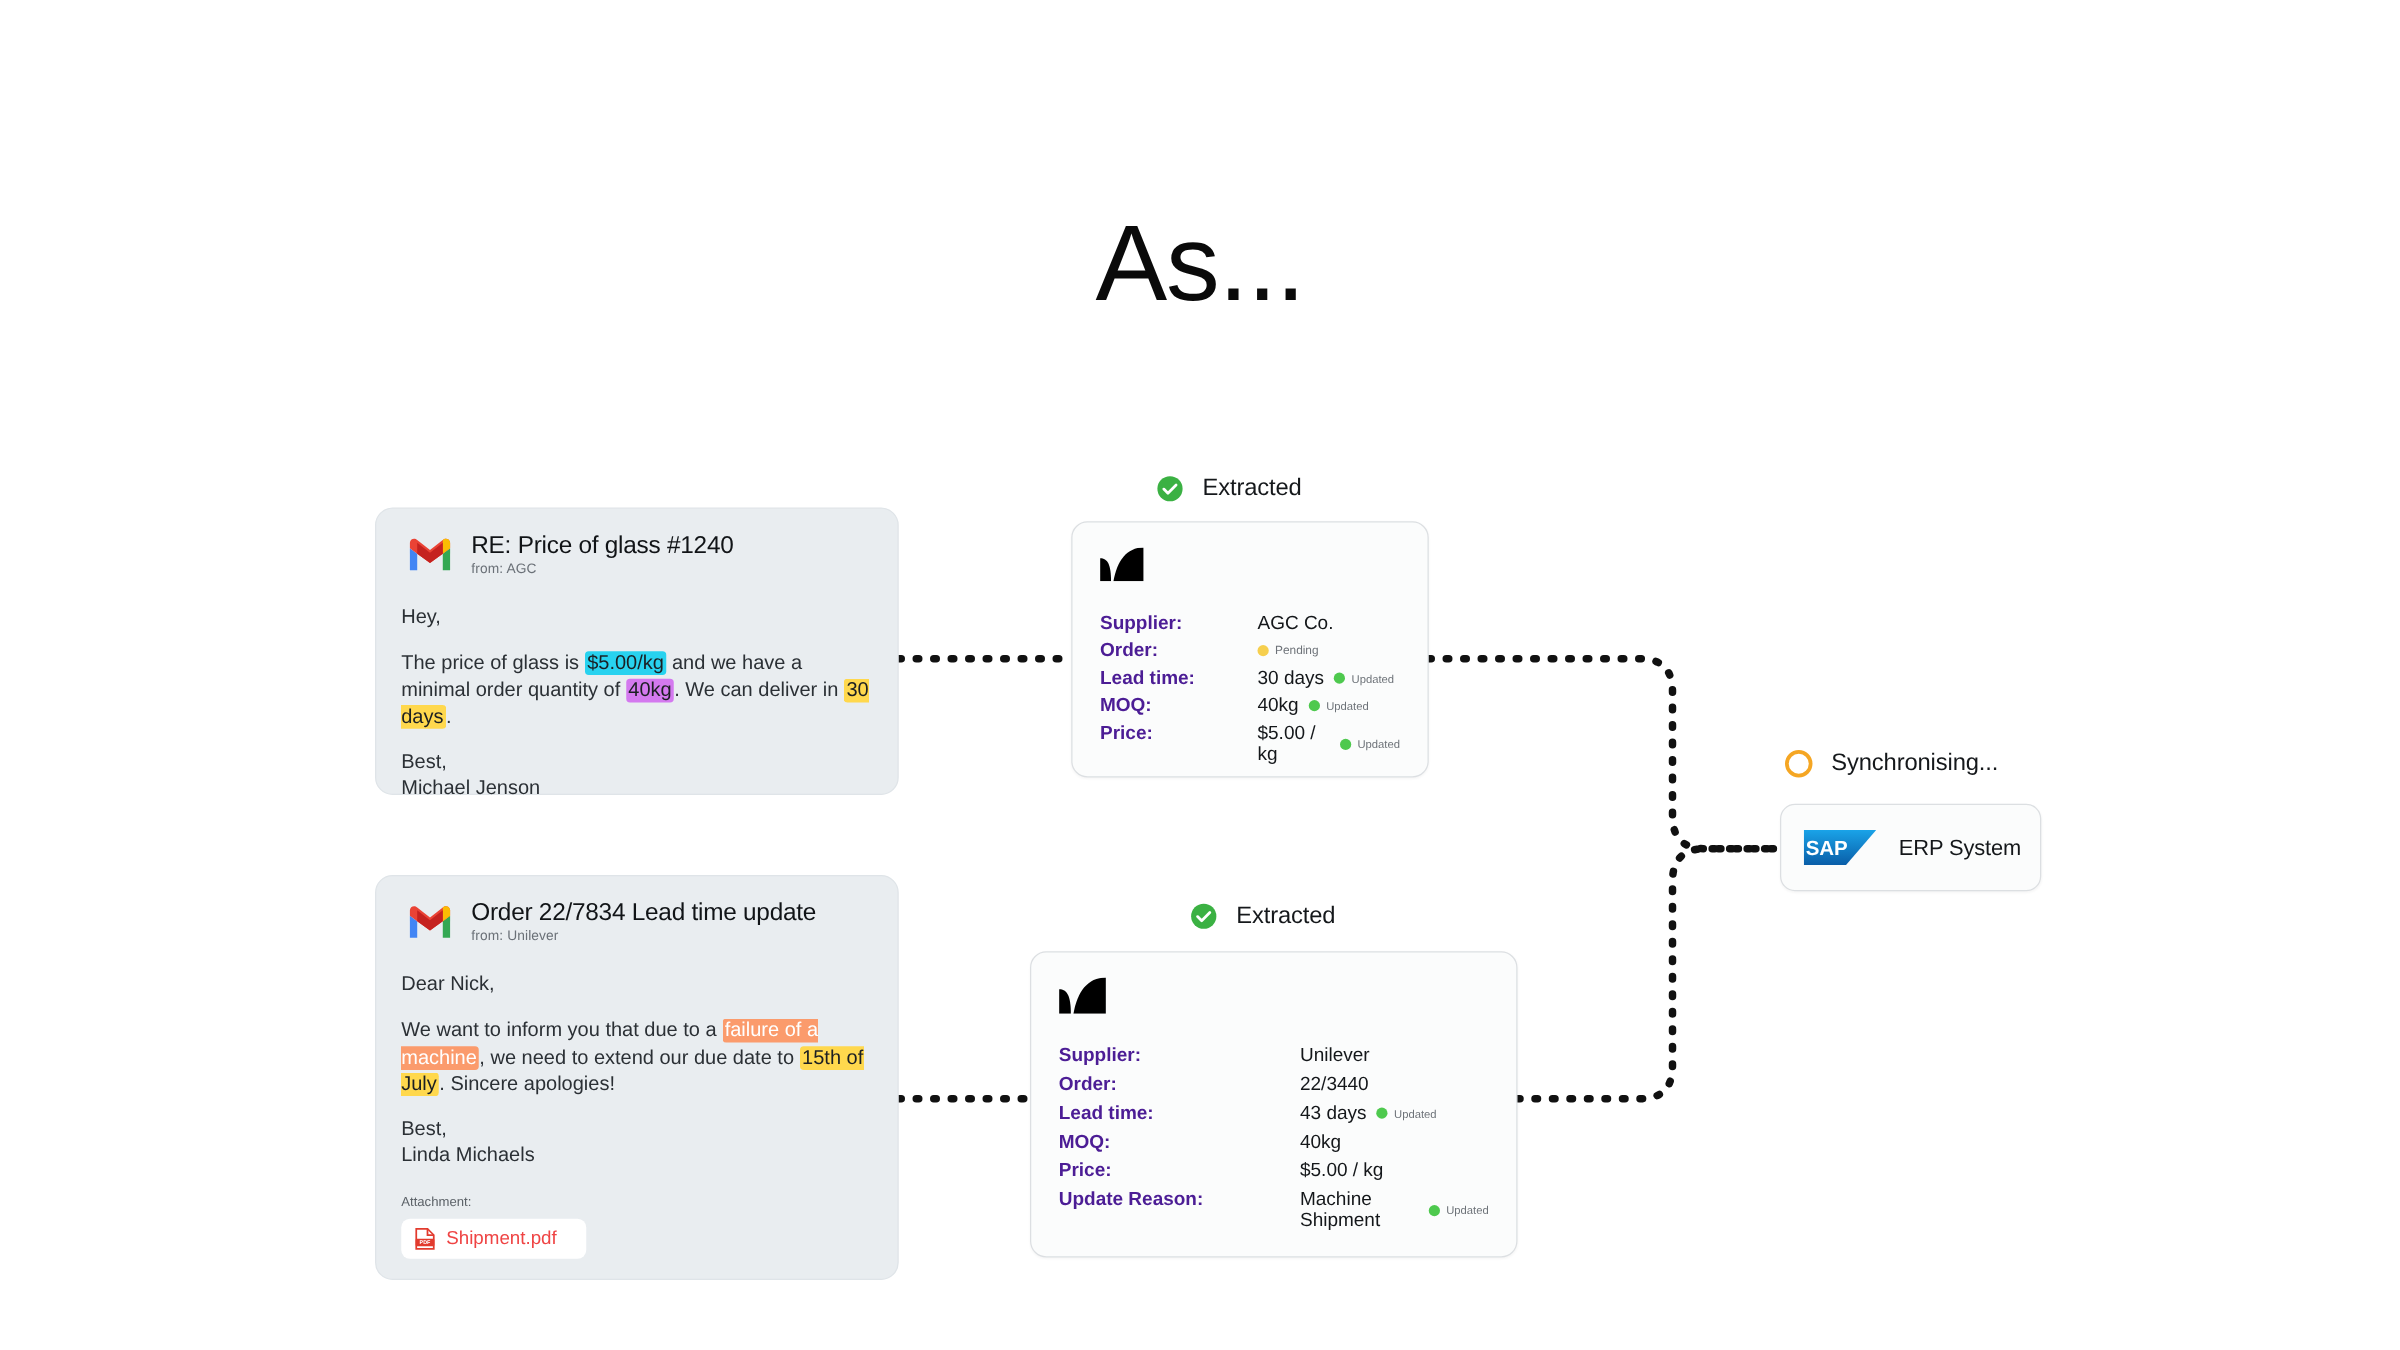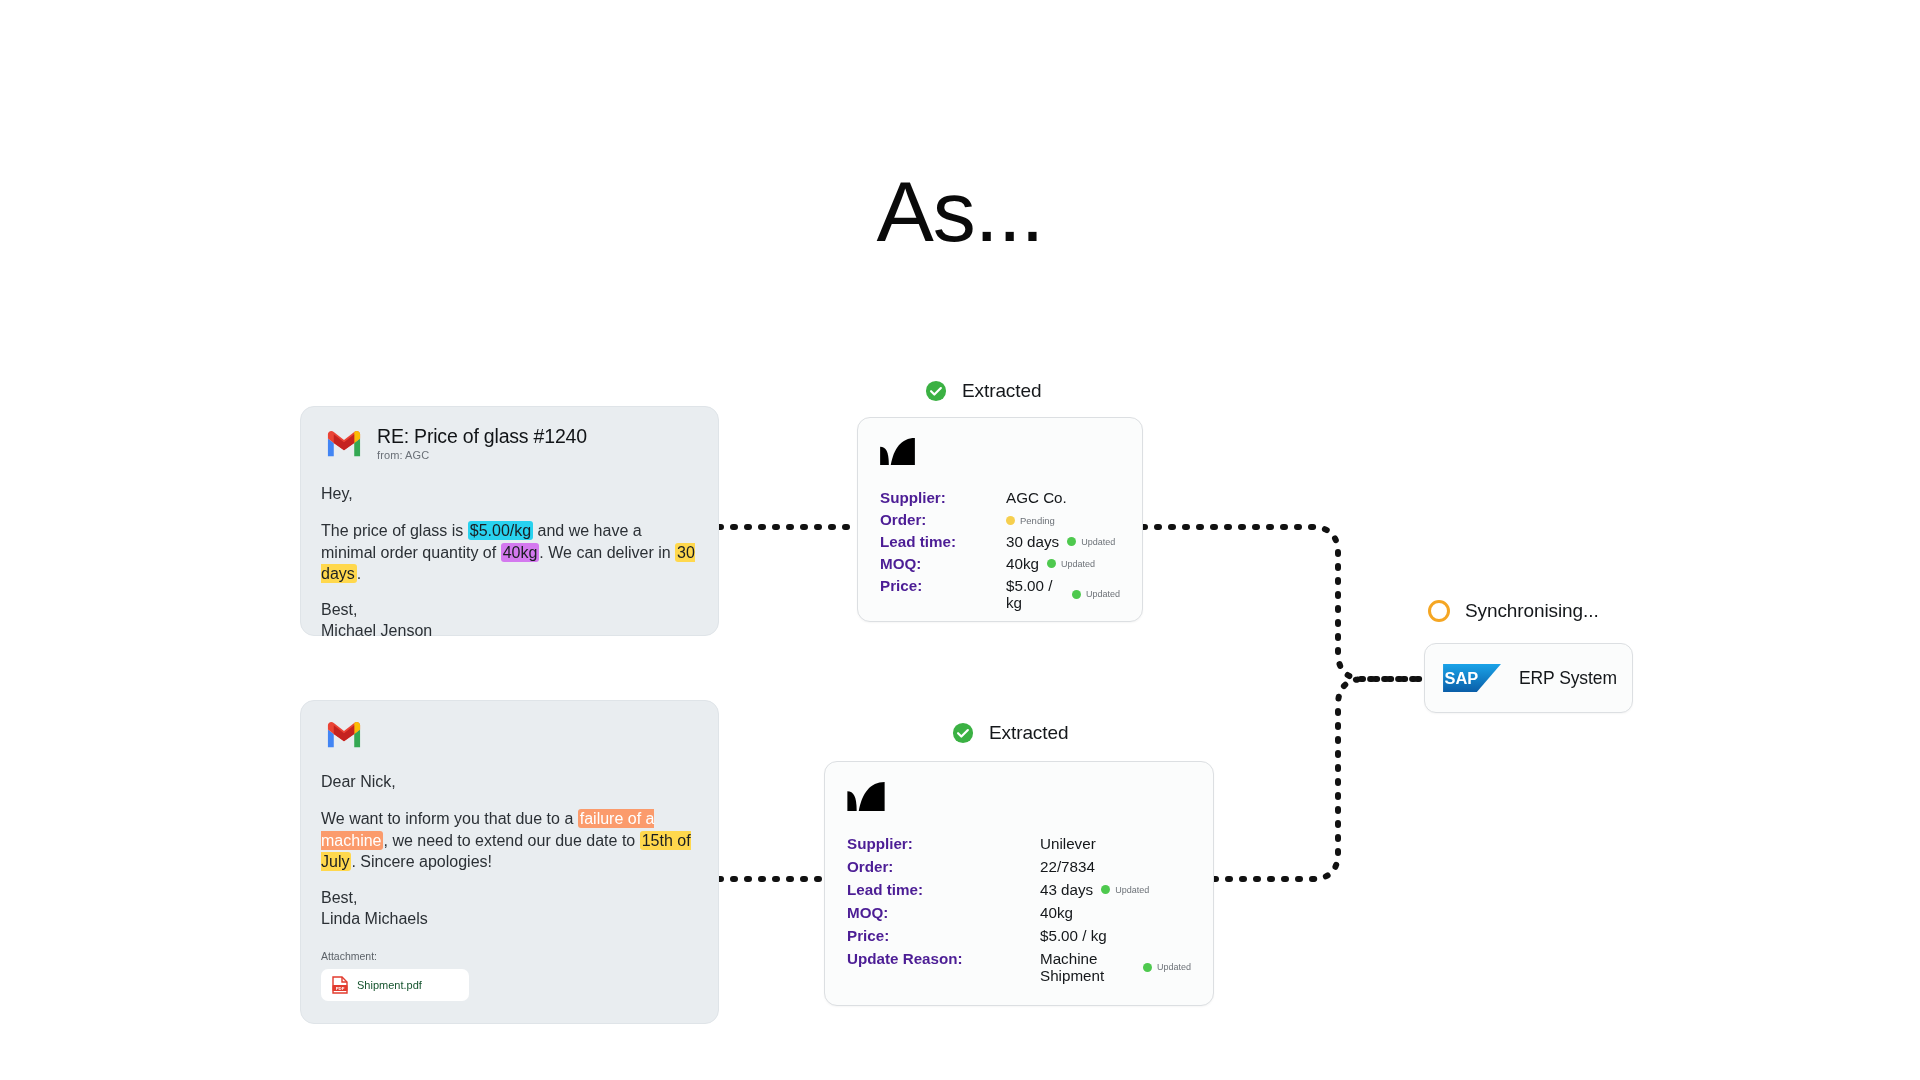--- a/index.html
+++ b/index.html
@@ -51,21 +51,21 @@
   .hl-yellow { background: #ffd84d; color: #1b1f23; }
   .hl-orange { background: #fb9b6c; color: #ffffff; }
 
   .attach-label { font-size: 10.5px; color: #5c6268; margin-top: 20px; margin-bottom: 7px; }
   .attach-chip {
     display: inline-flex; align-items: center; gap: 9px;
     background: #ffffff; border-radius: 7px;
     padding: 7px 16px 7px 11px;
     min-width: 148px;
   }
-  .attach-name { font-size: 11px; color: #14532d; }
+  .attach-name { font-size: 15px; color: #ef4444; }
 
   
   .status-caption {
     position: absolute;
     display: flex; align-items: center; gap: 15px;
     font-size: 19px; color: #15181b; letter-spacing: -0.1px;
     white-space: nowrap;
   }
   .status-caption.cap-1 { left: 925px; top: 380px; }
   .status-caption.cap-2 { left: 952px; top: 722px; }
@@ -167,20 +167,24 @@
 
   <div class="email-card card-2">
     <div class="email-head">
       <svg class="gmail-icon" viewBox="0 0 52 40">
         <path d="M4 38h8V20L4 14z" fill="#4285f4"></path>
         <path d="M40 38h8V14l-8 6z" fill="#34a853"></path>
         <path d="M4 14l8 6 14 10 14-10 8-6v-6c0-4-5-6-8-3L26 16 12 5C9 2 4 4 4 8z" fill="#ea4335"></path>
         <path d="M40 8v12l8-6V8c0-4-5-6-8-3z" fill="#fbbc04"></path>
         <path d="M12 20l14 10 14-10V8L26 19 12 8z" fill="#c5221f"></path>
       </svg>
+      <div class="email-subjwrap">
+        <div class="email-subject">Order 22/7834 Lead time update</div>
+        <div class="email-from">from: Unilever</div>
+      </div>
     </div>
     <div class="email-body">
       <p>Dear Nick,</p>
       <p>
         <span>We want to inform you that due to a </span><span class="hl hl-orange">failure of a machine</span><span>, we need to extend our due date to </span><span class="hl hl-yellow">15th of July</span><span>. Sincere apologies!</span>
       </p>
       <p class="sig">
         <span>Best,</span><br>
         <span>Linda Michaels</span>
       </p>
@@ -267,21 +271,21 @@
       <path d="M36 0 C22 0 14 11 11 28 L36 28 Z" fill="#000000"></path>
     </svg>
     <div class="kv-grid g2">
       <div class="kv-key">Supplier:</div>
       <div class="kv-val">
         <span>Unilever</span>
       </div>
 
       <div class="kv-key">Order:</div>
       <div class="kv-val">
-        <span>22/7834</span>
+        <span>22/3440</span>
       </div>
 
       <div class="kv-key">Lead time:</div>
       <div class="kv-val">
         <span>43 days</span>
         <span class="tag">
           <span class="dot dot-green"></span>
           <span>Updated</span>
         </span>
       </div>

